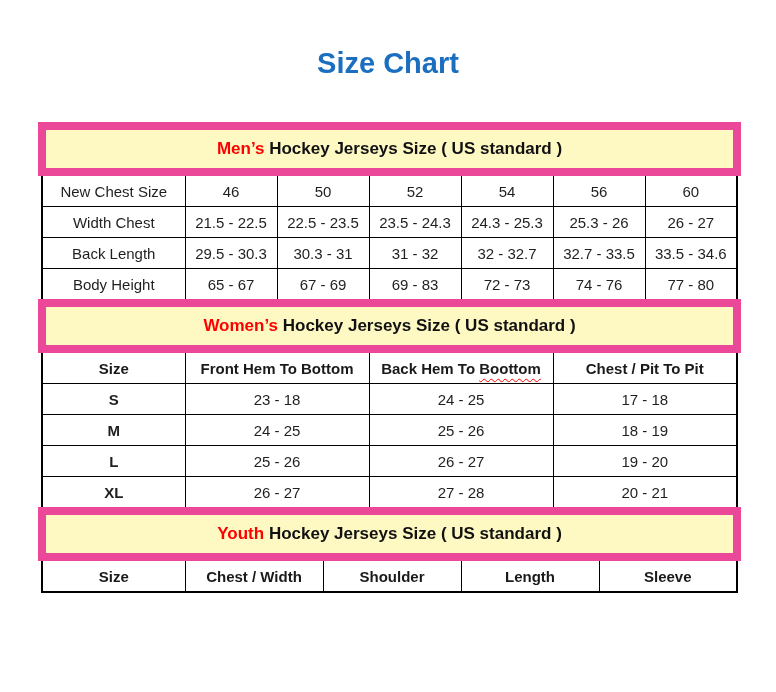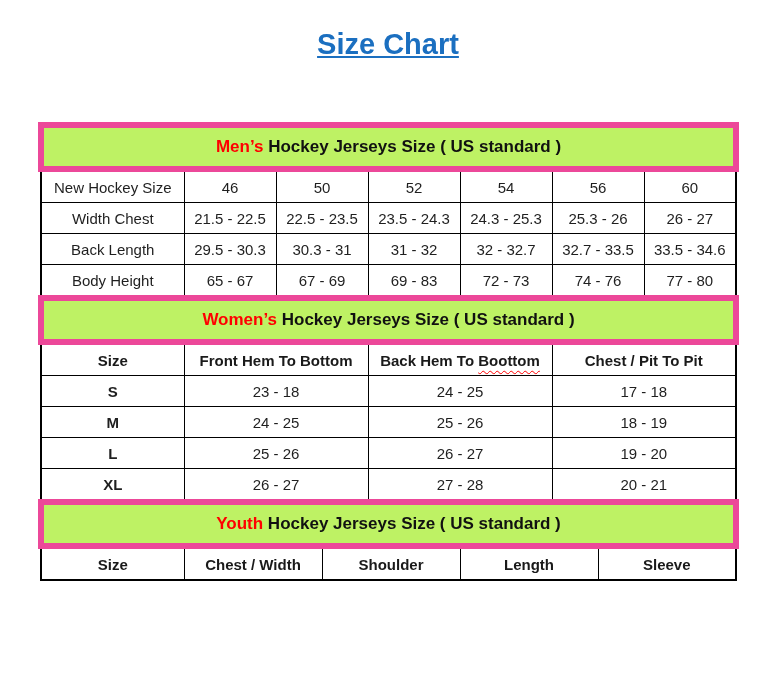--- a/index.html
+++ b/index.html
@@ -5,27 +5,26 @@
   html, body {
     margin: 0;
     padding: 0;
     width: 776px;
     height: 692px;
     background: #ffffff;
     overflow: hidden;
     font-family: "Liberation Sans", sans-serif;
   }
   .page-title {
-    margin: 28px 0 0 0;
+    margin: 47px 0 0 0;
     text-align: center;
     font-size: 29px;
     font-weight: bold;
     color: #1b6fc0;
     letter-spacing: 0px;
-    text-decoration: underline;
   }
   .chart-wrap {
     position: absolute;
     left: 38px;
     top: 122px;
     width: 695px;
   }
   table {
     border-collapse: collapse;
     table-layout: fixed;
@@ -39,22 +38,22 @@
     vertical-align: middle;
     font-size: 15px;
     color: #1f1f1f;
     padding: 3px 2px;
     overflow: hidden;
     white-space: nowrap;
   }
   table { border: 2px solid #000000; }
   th { font-weight: bold; color: #1a1a1a; }
   .banner-cell {
-    background: #bef264;
-    border: 6px solid #ec4899;
+    background: #fef9c3;
+    border: 8px solid #ec4899;
     height: 32px;
     font-size: 17px;
     font-weight: bold;
     color: #111111;
   }
   .banner-highlight { color: #ff0000; }
   .hdr-row th, .hdr-row td { height: 24px; }
   .data-row td { height: 24px; }
   .row-label-bold { font-weight: bold; }
   .sp-err {
@@ -78,21 +77,21 @@
         <col style="width:92px">
         <col style="width:92px">
         <col style="width:92px">
         <col style="width:92px">
     </colgroup>
     <tbody>
         <tr>
       <td class="banner-cell" colspan="7"><span class="banner-highlight">Men’s</span><span> Hockey Jerseys Size ( US standard )</span></td>
     </tr>
     <tr class="data-row">
-      <td>New Hockey Size</td>
+      <td>New Chest Size</td>
       <td>46</td>
       <td>50</td>
       <td>52</td>
       <td>54</td>
       <td>56</td>
       <td>60</td>
     </tr>
     <tr class="data-row">
       <td>Width Chest</td>
       <td>21.5 - 22.5</td>

